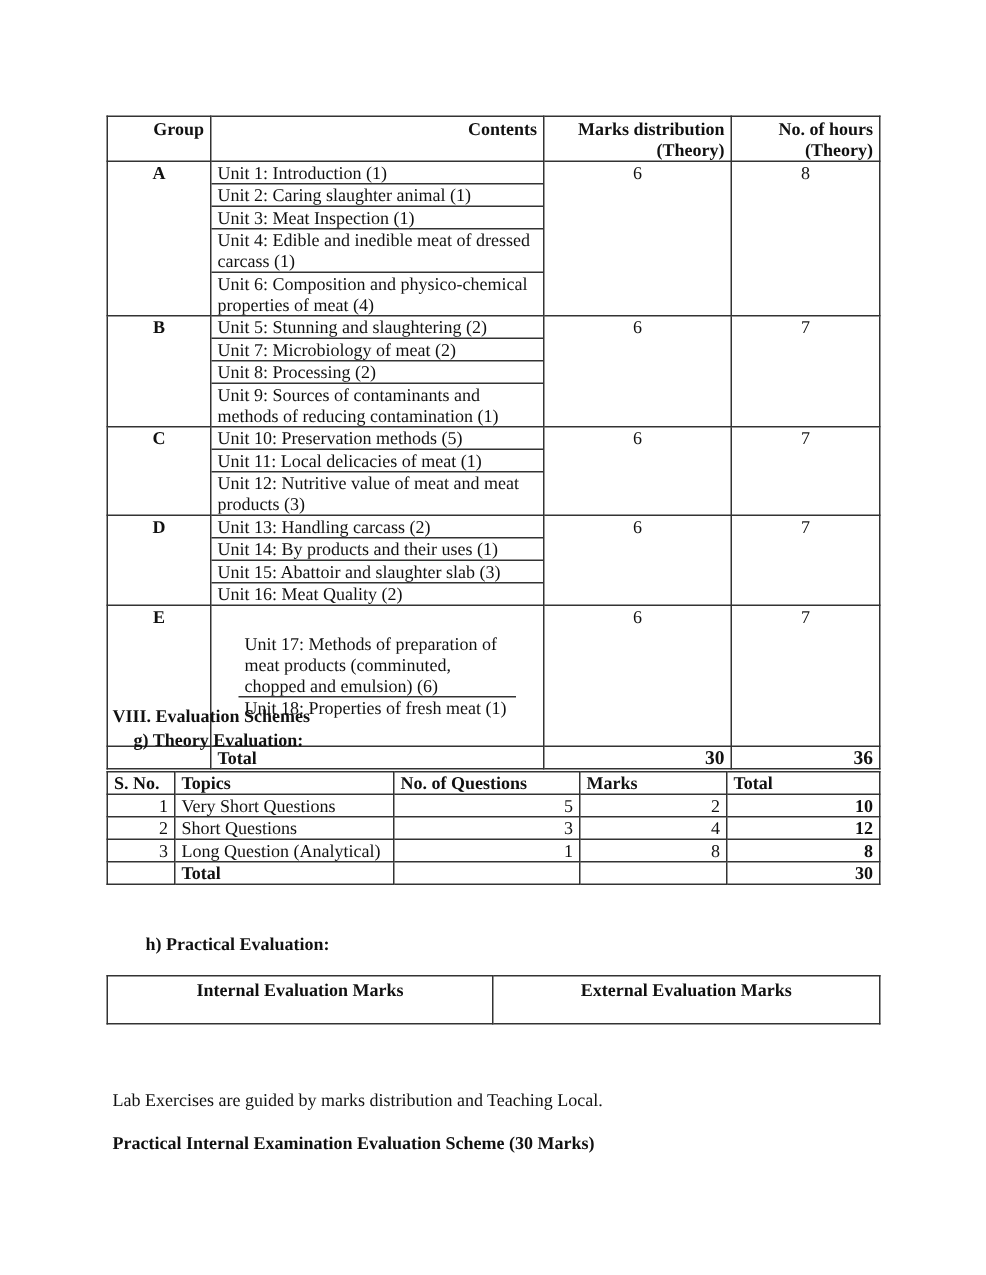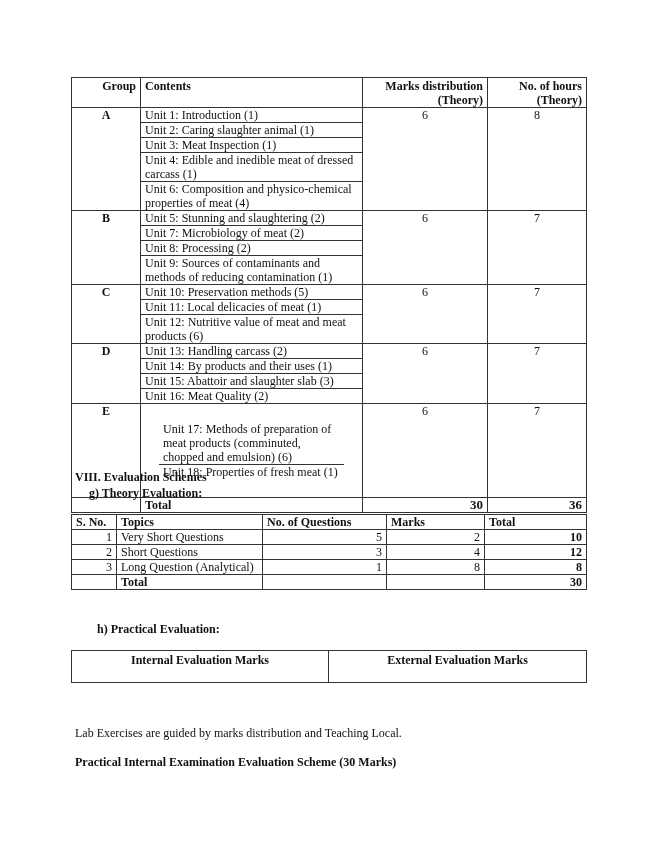--- a/index.html
+++ b/index.html
@@ -45,21 +45,21 @@
 <table id="t1">
   <colgroup>
       <col style="width:69px">
       <col style="width:222px">
       <col style="width:125px">
       <col style="width:99px">
     </colgroup>
   <thead>
     <tr>
       <th class="b c">Group</th>
-      <th class="b" style="text-align:left">Contents</th>
+      <th class="b" style="text-align:right">Contents</th>
       <th class="b c">Marks distribution (Theory)</th>
       <th class="b c">No. of hours (Theory)</th>
     </tr>
   </thead>
   <tbody id="t1-body">
       <tr>
         <td class="group">A</td>
         <td class="units-cell">
           <div class="unit-list" style="margin: 0px;">
             <div>Unit 1: Introduction (1)</div>
@@ -84,21 +84,21 @@
         </td>
         <td class="num">6</td>
         <td class="num">7</td>
       </tr>
       <tr>
         <td class="group">C</td>
         <td class="units-cell">
           <div class="unit-list" style="margin: 0px;">
             <div>Unit 10: Preservation methods (5)</div>
             <div>Unit 11:  Local delicacies of meat (1)</div>
-            <div>Unit 12: Nutritive value of meat and meat products (6)</div>
+            <div>Unit 12: Nutritive value of meat and meat products (3)</div>
           </div>
         </td>
         <td class="num">6</td>
         <td class="num">7</td>
       </tr>
       <tr>
         <td class="group">D</td>
         <td class="units-cell">
           <div class="unit-list" style="margin: 0px;">
             <div>Unit 13: Handling carcass (2)</div>

